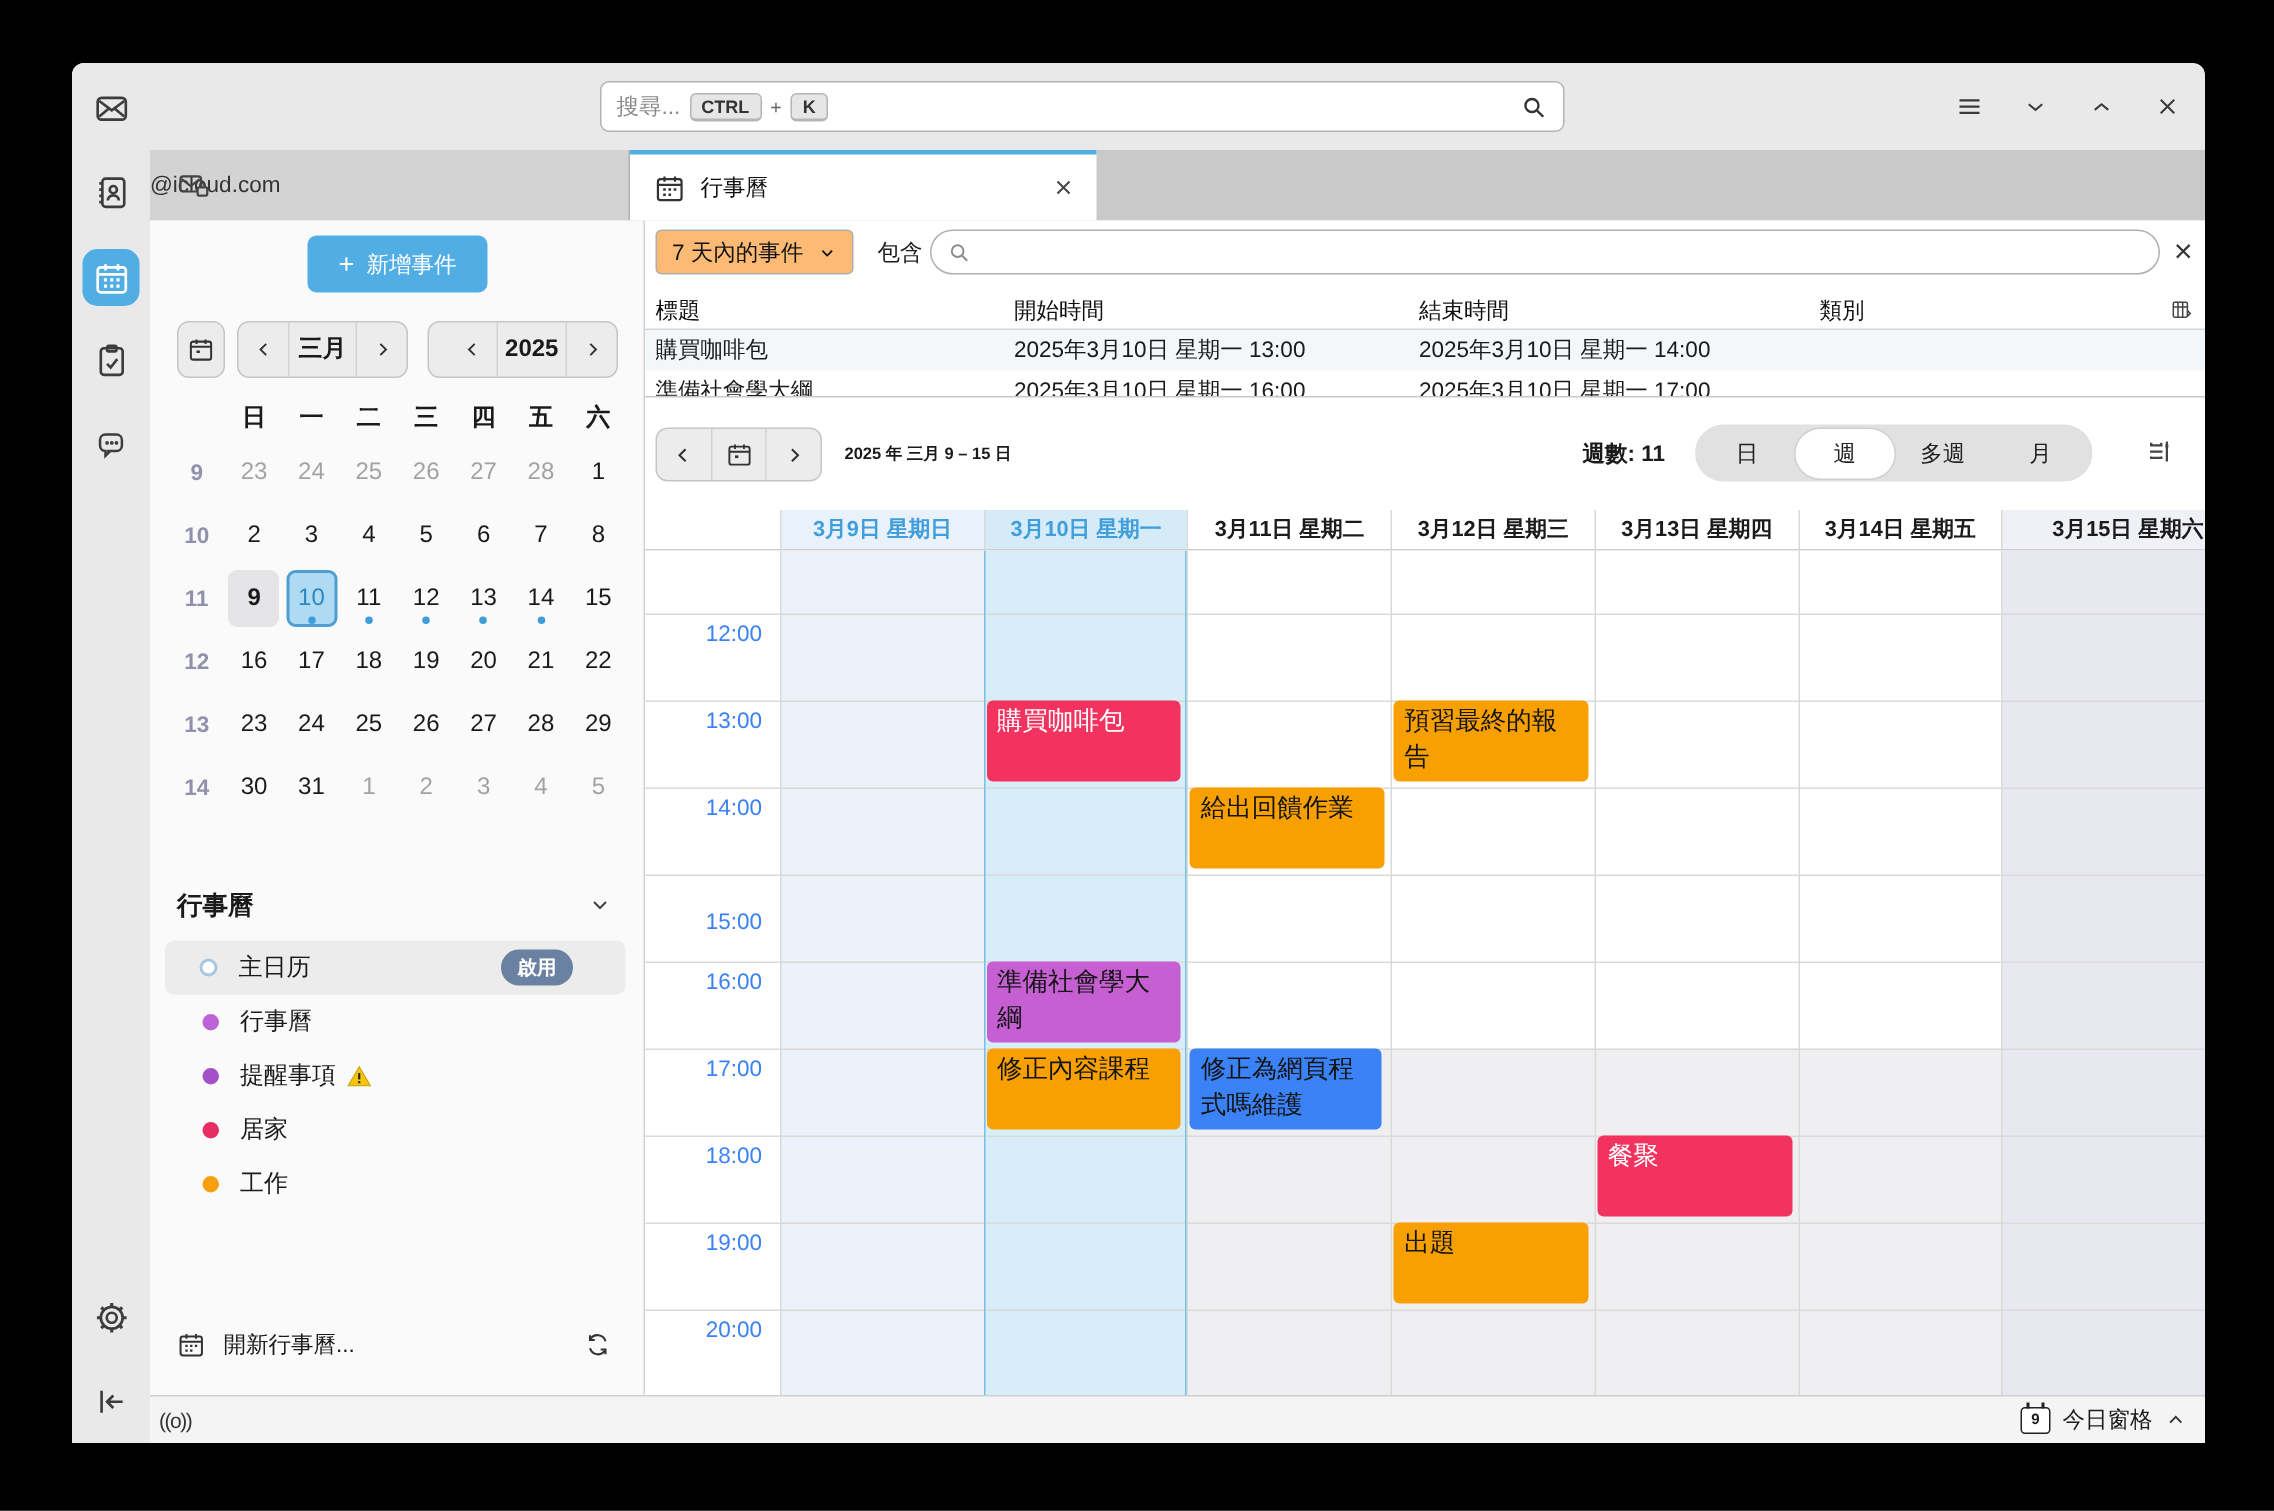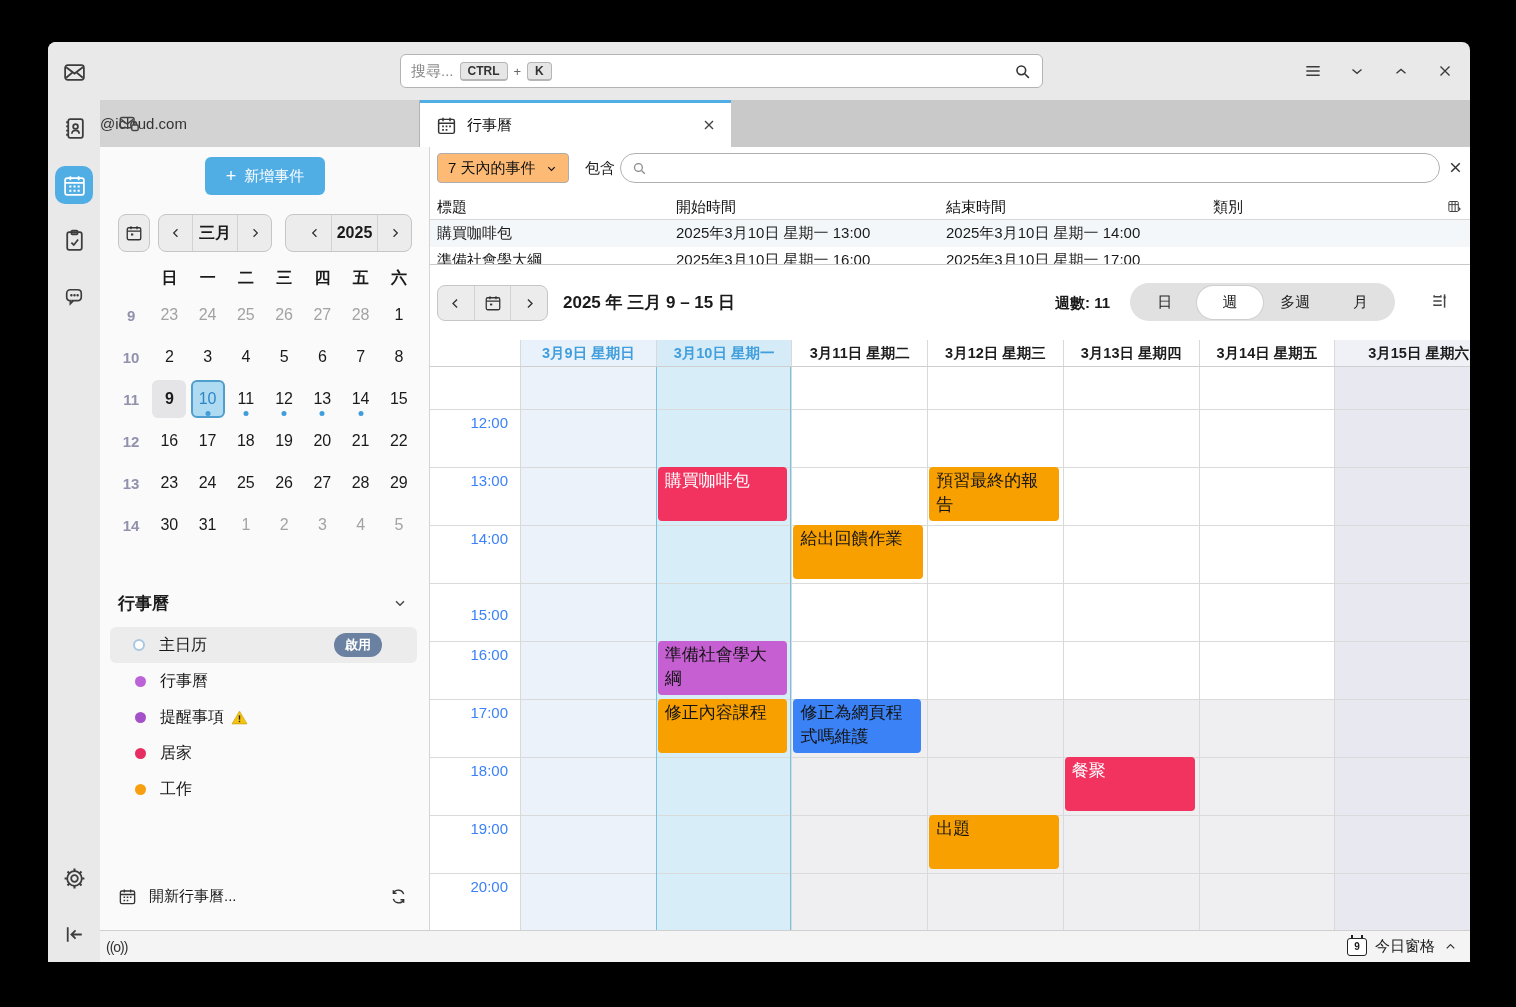--- a/index.html
+++ b/index.html
@@ -91,21 +91,21 @@
   .colpick{position:absolute;right:8px;top:4px;color:#444;display:flex;}
   #tbl-rows{position:absolute;left:0;top:25px;right:0;height:44px;overflow:hidden;}
   .trow{position:relative;height:27px;font-size:15px;}
   .trow.alt{background:#f4f7fa;}
   
   .wk-toolbar{position:absolute;left:0;top:120px;right:0;height:70px;}
   .wk-nav{position:absolute;left:7px;top:18px;width:111px;height:36px;background:#ececec;border:1px solid #c6c6c6;
           border-radius:8px;display:flex;box-sizing:border-box;}
   .wk-nav .nb{flex:1;display:flex;align-items:center;justify-content:center;color:#333;}
   .wk-nav .nb + .nb{border-left:1px solid #d2d2d2;}
-  .wk-title{position:absolute;left:133px;top:18px;height:36px;line-height:36px;font-size:17px;font-weight:bold;}
+  .wk-title{position:absolute;left:133px;top:18px;height:36px;line-height:36px;font-size:11px;font-weight:bold;}
   .wk-num{position:absolute;left:625px;top:18px;height:36px;line-height:36px;font-size:15px;font-weight:bold;}
   #view-pill{position:absolute;left:700px;top:16px;width:265px;height:38px;background:#e1e1e1;border-radius:19px;
              display:flex;align-items:center;padding:0 2px;box-sizing:border-box;}
   .seg{flex:1;text-align:center;font-size:15px;color:#222;padding:7px 0;border-radius:17px;}
   .seg.active{background:#fff;box-shadow:0 0 0 1px #cfcfcf;}
   .viewopt{position:absolute;left:1000px;top:24px;color:#444;display:flex;}
   
   #day-heads{position:absolute;left:0;top:193px;right:0;height:27px;display:flex;border-bottom:1px solid #cfcfcf;box-sizing:border-box;}
   .dh-gutter{width:90px;}
   .dh{width:135.71px;text-align:center;font-size:14.5px;font-weight:bold;line-height:26px;color:#1b1b1b;

